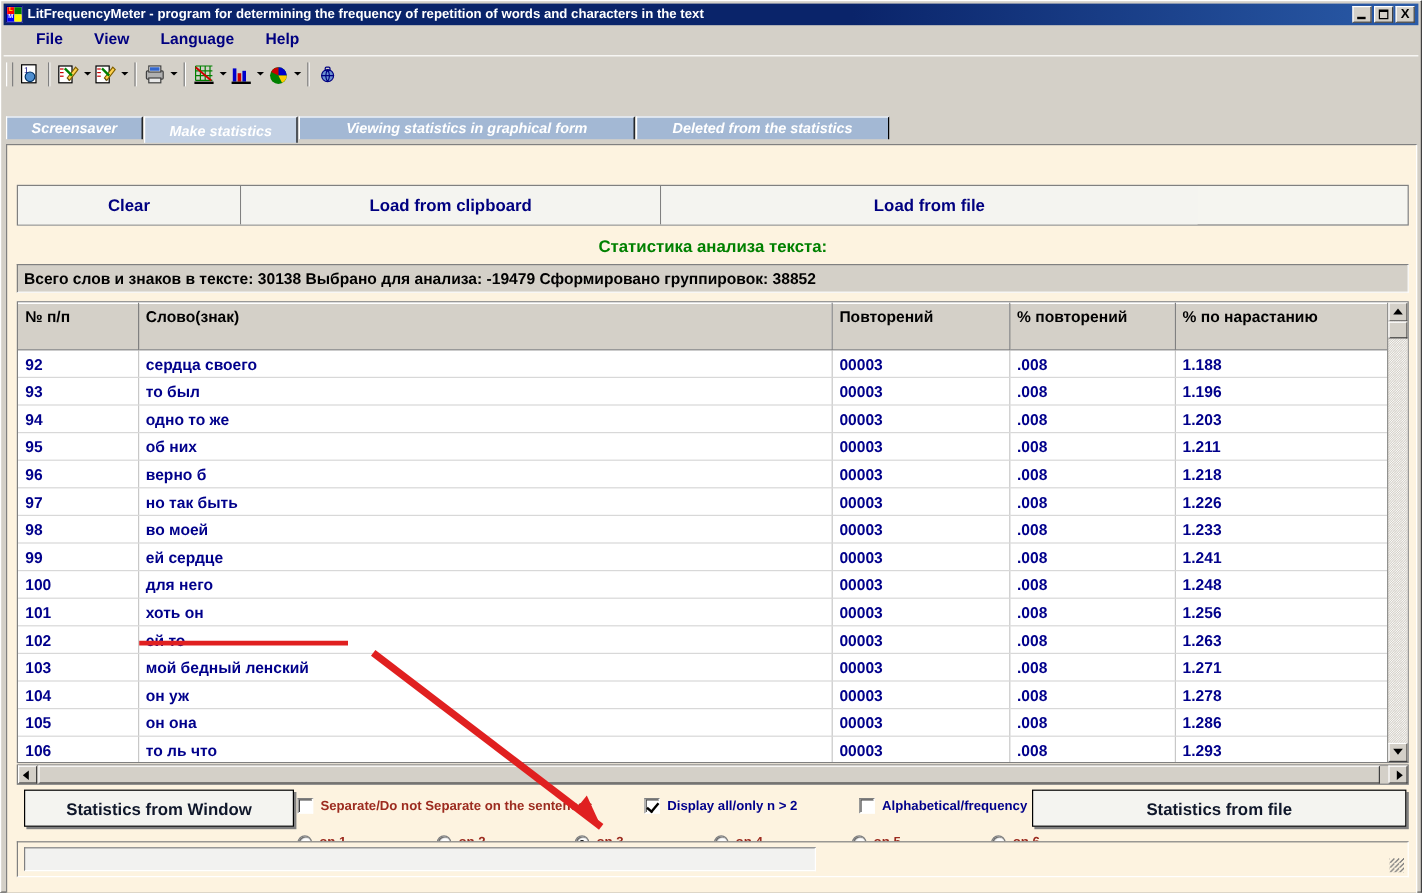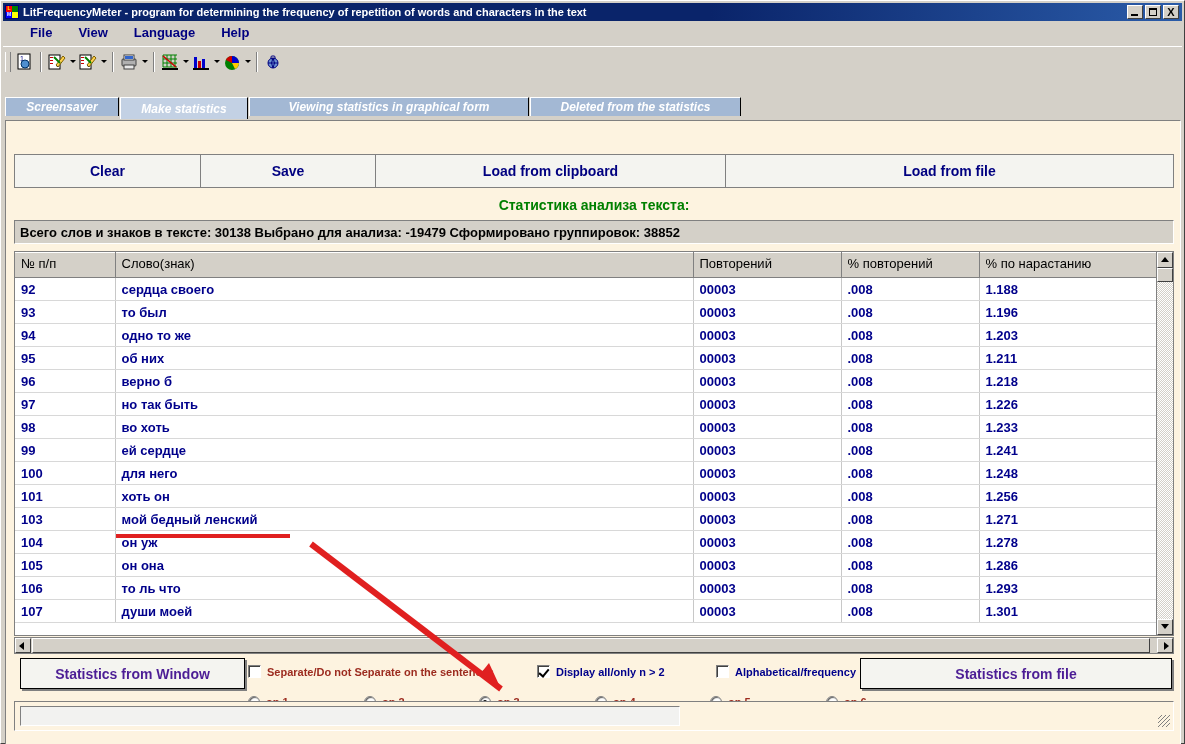--- a/index.html
+++ b/index.html
@@ -286,23 +286,23 @@
     table-layout: fixed;
     width: 1142px;
     font-size: 13px;
   }
   table.grid th {
     background: #d4d0c8;
     border-right: 1px solid #808080;
     border-bottom: 1px solid #808080;
     border-top: 1px solid #ffffff;
     color: #000000;
-    font-weight: normal;
+    font-weight: bold;
     text-align: left;
-    padding: 3px 0 6px 6px;
+    padding: 3px 0 20px 6px;
     height: 17px;
     box-sizing: border-box;
     white-space: nowrap;
     overflow: hidden;
   }
   table.grid td {
     border-right: 1px solid #c8c8c8;
     border-bottom: 1px solid #d8d8d8;
     color: #00008b;
     font-weight: bold;
@@ -411,21 +411,21 @@
 
   
   .panel-btn {
     position: absolute;
     background: #f4f4f0;
     border: 1px solid #000000;
     box-shadow: 2px 2px 0 #808080;
     display: flex;
     align-items: center;
     justify-content: center;
-    color: #4c1d95;
+    color: #0f172a;
     font-weight: bold;
     font-size: 14px;
     box-sizing: border-box;
     white-space: nowrap;
   }
   .chk-wrap {
     position: absolute;
     display: flex;
     align-items: center;
     white-space: nowrap;
@@ -659,21 +659,20 @@
     <div class="tab" style="width:114px">Screensaver</div>
     <div class="tab active" style="width:128px">Make statistics</div>
     <div class="tab" style="width:280px">Viewing statistics in graphical form</div>
     <div class="tab" style="width:211px">Deleted from the statistics</div>
   </div>
 
   <div class="client">
 
     <div class="btnrow">
       <div class="bigbtn" style="width:186px">Clear</div>
-      <div class="bigbtn" style="width:175px">Save</div>
       <div class="bigbtn" style="width:350px">Load from clipboard</div>
       <div class="bigbtn" style="width:447px">Load from file</div>
     </div>
 
     <div class="stat-title">Статистика анализа текста:</div>
 
     <div class="stat-line">Всего слов и знаков в тексте: 30138 Выбрано для анализа: -19479 Сформировано группировок: 38852</div>
 
     <div class="grid-wrap">
       <table class="grid">
@@ -724,21 +723,21 @@
           </tr>
           <tr>
             <td class="c-num">97</td>
             <td class="c-word">но так быть</td>
             <td class="c-rep">00003</td>
             <td class="c-pct">.008</td>
             <td class="c-cum">1.226</td>
           </tr>
           <tr>
             <td class="c-num">98</td>
-            <td class="c-word">во хоть</td>
+            <td class="c-word">во моей</td>
             <td class="c-rep">00003</td>
             <td class="c-pct">.008</td>
             <td class="c-cum">1.233</td>
           </tr>
           <tr>
             <td class="c-num">99</td>
             <td class="c-word">ей сердце</td>
             <td class="c-rep">00003</td>
             <td class="c-pct">.008</td>
             <td class="c-cum">1.241</td>
@@ -749,20 +748,27 @@
             <td class="c-rep">00003</td>
             <td class="c-pct">.008</td>
             <td class="c-cum">1.248</td>
           </tr>
           <tr>
             <td class="c-num">101</td>
             <td class="c-word">хоть он</td>
             <td class="c-rep">00003</td>
             <td class="c-pct">.008</td>
             <td class="c-cum">1.256</td>
+          </tr>
+          <tr>
+            <td class="c-num">102</td>
+            <td class="c-word">ей то</td>
+            <td class="c-rep">00003</td>
+            <td class="c-pct">.008</td>
+            <td class="c-cum">1.263</td>
           </tr>
           <tr>
             <td class="c-num">103</td>
             <td class="c-word">мой бедный ленский</td>
             <td class="c-rep">00003</td>
             <td class="c-pct">.008</td>
             <td class="c-cum">1.271</td>
           </tr>
           <tr>
             <td class="c-num">104</td>

